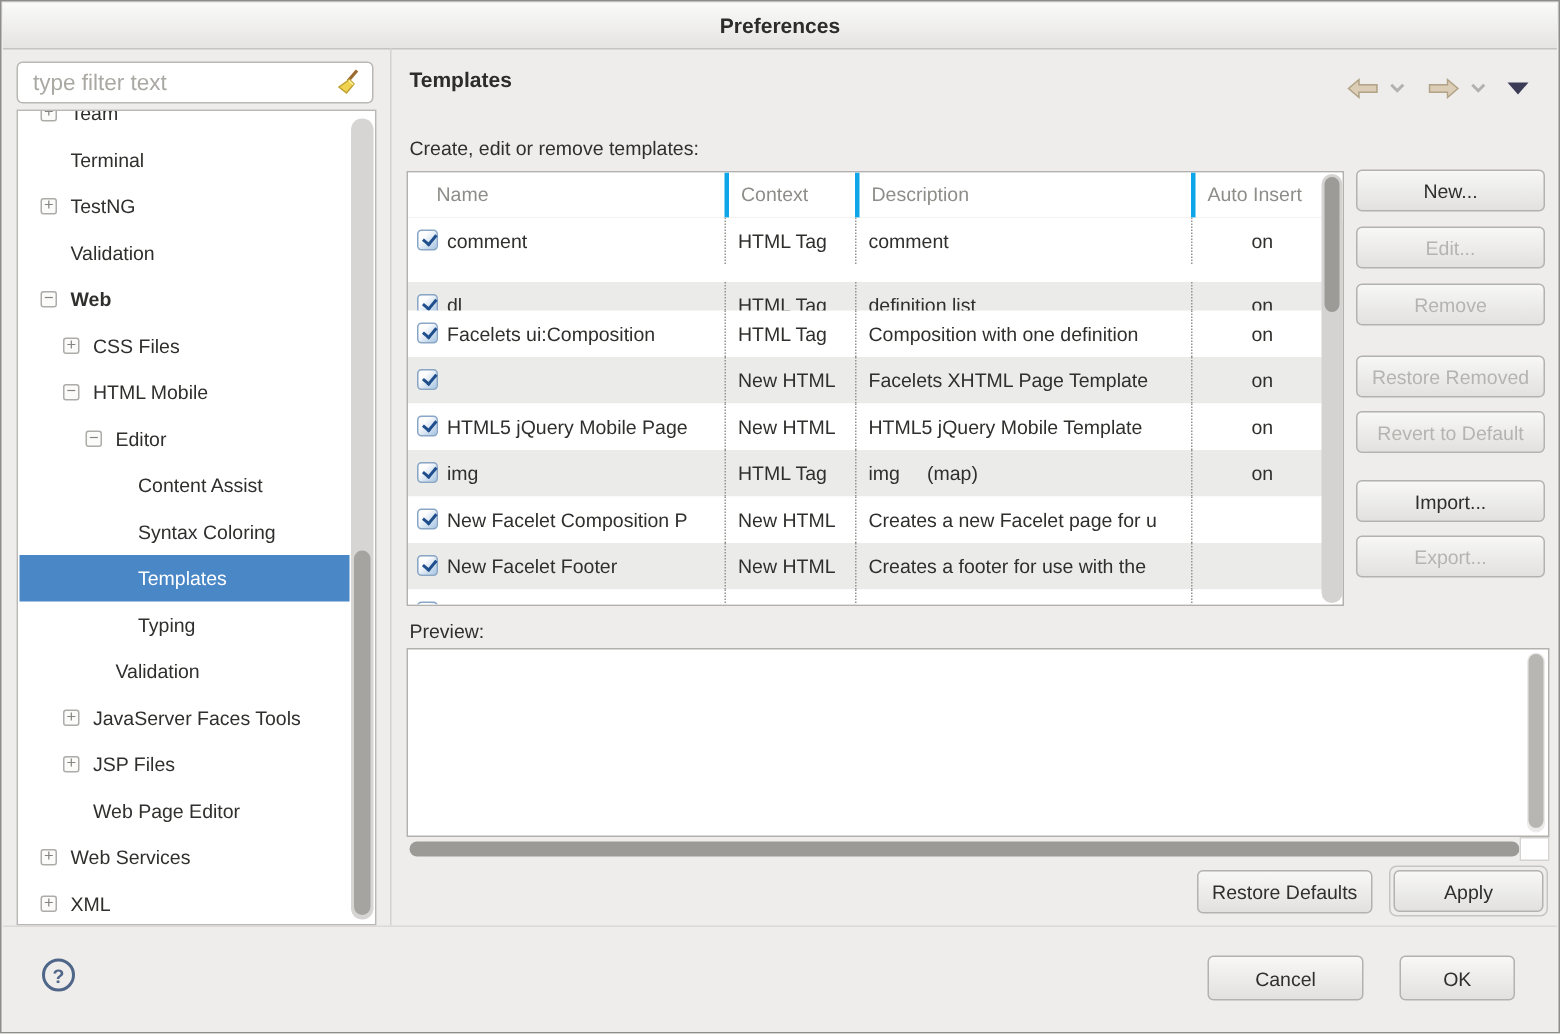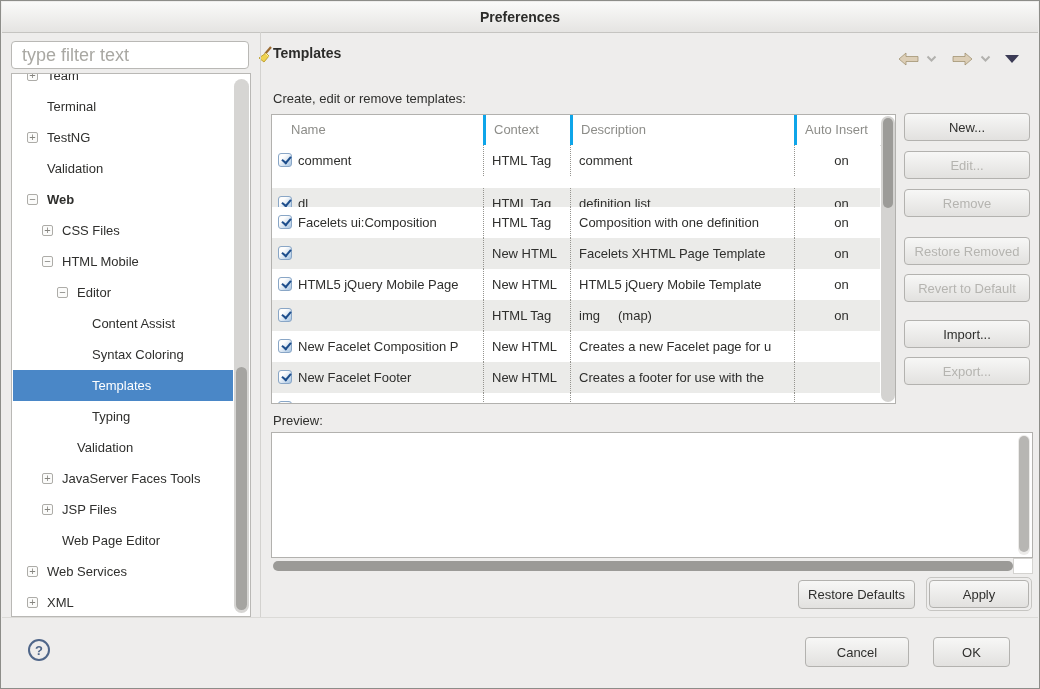--- a/index.html
+++ b/index.html
@@ -12,21 +12,21 @@
   .titlebar{position:absolute;left:1px;top:1px;right:1px;height:30px;
     background:linear-gradient(#fafaf9,#e5e4e2);border-bottom:1px solid #c5c4c1;
     display:flex;align-items:center;justify-content:center;
     font-size:14px;font-weight:bold;color:#2c2c2a;}
 
   
   .filterbox{position:absolute;left:10px;top:40px;width:238px;height:28px;
     background:#fff;border:1px solid #b9b8b5;border-radius:4px;box-sizing:border-box;
     display:flex;align-items:center;}
   .filterbox input{flex:1;border:0;outline:0;background:transparent;margin-left:8px;
-    font-family:inherit;font-size:18px;color:#b91c1c;}
+    font-family:inherit;font-size:15px;color:#b91c1c;}
   .filterbox input::placeholder{color:#a9a8a3;}
   .broom{width:20px;height:20px;margin-right:5px;flex:0 0 auto;}
 
   
   .treebox{position:absolute;left:10px;top:72px;width:240px;height:544px;background:#fff;
     border:1px solid #b9b8b5;box-sizing:border-box;overflow:hidden;}
   .tree-row{position:absolute;left:1px;right:17px;height:31px;font-size:13px;cursor:default;}
   .tree-row .tree-label{position:absolute;top:8px;white-space:nowrap;}
   .tree-row.selected{background:#4a87c7;}
   .tree-row.selected .tree-label{color:#fff;}
@@ -46,21 +46,21 @@
   .instruction{position:absolute;left:272px;top:90px;font-size:13px;}
 
   
   .tableouter{position:absolute;left:270px;top:113px;width:625px;height:290px;background:#fff;
     border:1px solid #b2b1ae;box-sizing:border-box;overflow:hidden;}
   .thead{position:absolute;left:0;top:0;right:0;height:30px;background:#fff;border-bottom:1px solid #dedddb;}
   .hcell{position:absolute;top:0;height:30px;line-height:30px;font-size:13px;color:#8d8d89;
     box-sizing:border-box;padding-left:10px;white-space:nowrap;overflow:hidden;}
   .hcell + .hcell{border-left:3px solid #0ea5e9;padding-left:8px;}
   .tbody{position:absolute;left:0;top:30px;right:0;height:258px;overflow:hidden;}
-  .trow{position:absolute;left:0;width:608px;height:31px;background:#fff;}
+  .trow{position:absolute;left:0;width:608px;height:31px;background:#fff;padding-left:8px;}
   .trow.alt{background:#ebebe9;}
   .cell{position:absolute;top:0;height:31px;line-height:31px;font-size:13px;color:#2f2f2d;
     box-sizing:border-box;white-space:pre;overflow:hidden;}
   .cell.bl{border-left:1px dotted #95948f;padding-left:8px;}
   .cb{position:absolute;left:6px;top:8px;width:14px;height:14px;box-sizing:border-box;
     border:1px solid #89a6c6;border-radius:3px;
     background:linear-gradient(135deg,#fdfdfd 30%,#a6c4e2);}
   .cb::after{content:"";position:absolute;left:3px;top:2px;width:7px;height:4px;
     border-left:2px solid #1e4e8c;border-bottom:2px solid #1e4e8c;transform:rotate(-50deg);}
 
@@ -241,20 +241,21 @@
           <div class="cell bl" style="left: 522px; width: 86px; text-align: center;">on</div>
         </div>
         <div class="trow" style="top: 124px;">
           <div class="cell " style="left: 0px; width: 211px; padding-left: 26px;">HTML5 jQuery Mobile Page</div>
           <span class="cb"></span>
           <div class="cell bl" style="left: 211px; width: 87px;">New HTML</div>
           <div class="cell bl" style="left: 298px; width: 224px;">HTML5 jQuery Mobile Template</div>
           <div class="cell bl" style="left: 522px; width: 86px; text-align: center;">on</div>
         </div>
         <div class="trow alt" style="top: 155px;">
+          <div class="cell " style="left: 0px; width: 211px; padding-left: 26px;">img</div>
           <span class="cb"></span>
           <div class="cell bl" style="left: 211px; width: 87px;">HTML Tag</div>
           <div class="cell bl" style="left: 298px; width: 224px;">img     (map)</div>
           <div class="cell bl" style="left: 522px; width: 86px; text-align: center;">on</div>
         </div>
         <div class="trow" style="top: 186px;">
           <div class="cell " style="left: 0px; width: 211px; padding-left: 26px;">New Facelet Composition P</div>
           <span class="cb"></span>
           <div class="cell bl" style="left: 211px; width: 87px;">New HTML</div>
           <div class="cell bl" style="left: 298px; width: 224px;">Creates a new Facelet page for u</div>

